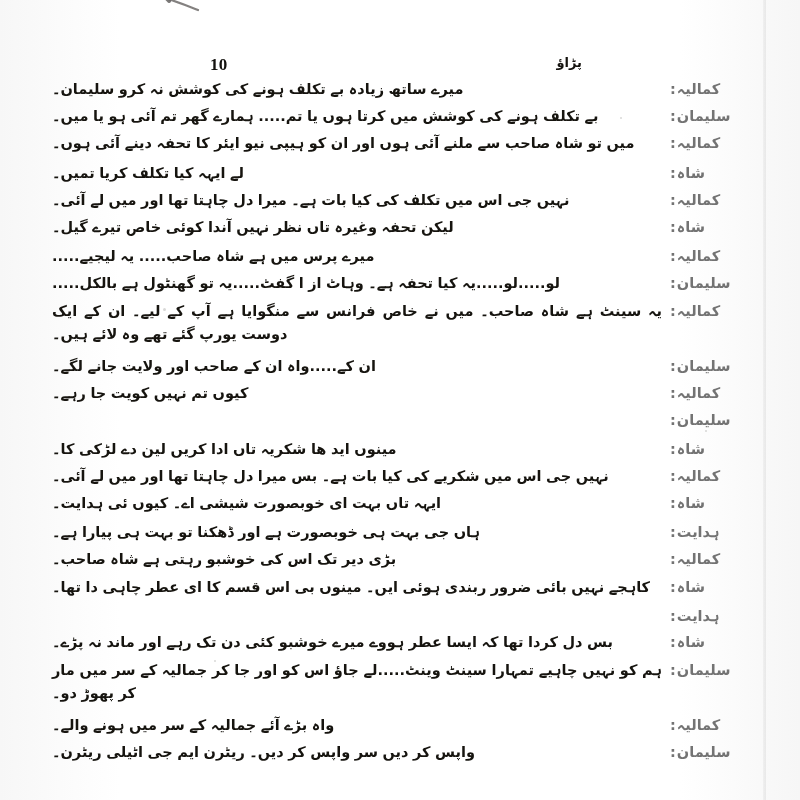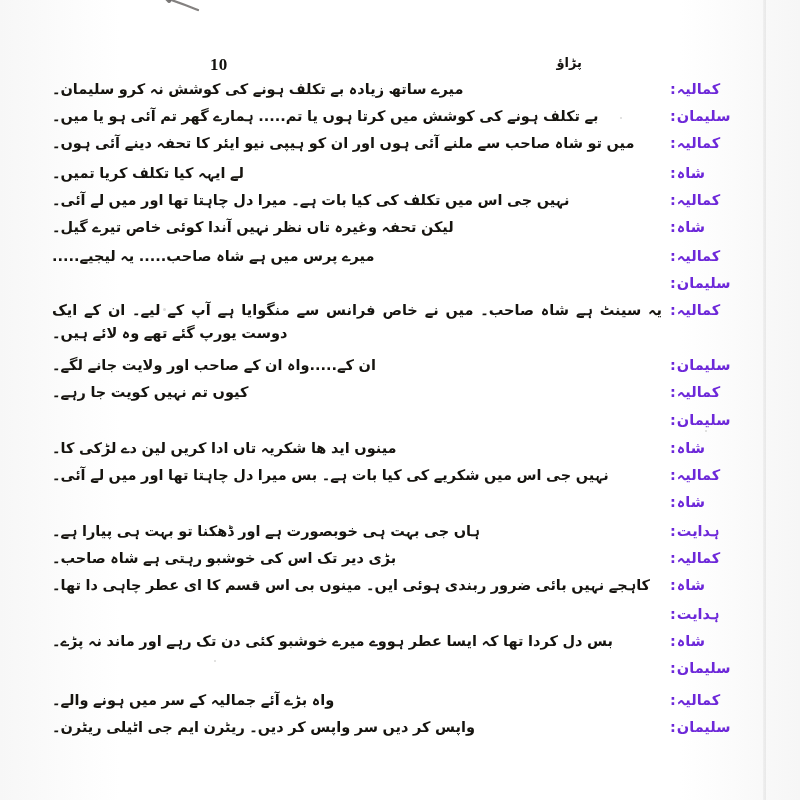--- a/index.html
+++ b/index.html
@@ -109,21 +109,21 @@
 
   .speaker {
     flex: 0 0 auto;
     width: 86px;
     text-align: left;
     padding-left: 8px;
     box-sizing: border-box;
     font-family: "DejaVu Sans", "Liberation Sans", sans-serif;
     font-size: 14.5px;
     font-weight: 700;
-    color: #6d28d9;
+    color: #737373;
     white-space: nowrap;
     line-height: 1.55;
   }
   .speaker .colon { margin-right: 1px; }
 
   .speech {
     flex: 1 1 auto;
     font-family: "DejaVu Sans", "Liberation Sans", sans-serif;
     font-size: 14.5px;
     font-weight: 700;
@@ -194,20 +194,21 @@
       <div class="line gap-sm">
         <div class="speaker">شاہ<span class="colon">:</span></div>
         <div class="speech short">لیکن تحفہ وغیرہ تاں نظر نہیں آندا کوئی خاص تیرے گیل۔</div>
       </div>
       <div class="line">
         <div class="speaker">کمالیہ<span class="colon">:</span></div>
         <div class="speech short">میرے پرس میں ہے شاہ صاحب..... یہ لیجیے.....</div>
       </div>
       <div class="line">
         <div class="speaker">سلیمان<span class="colon">:</span></div>
+        <div class="speech short">لو.....لو.....یہ کیا تحفہ ہے۔ وہاٹ از ا گفٹ.....یہ تو گھنٹول ہے بالکل.....</div>
       </div>
       <div class="line gap-md">
         <div class="speaker">کمالیہ<span class="colon">:</span></div>
         <div class="speech wrap">یہ سینٹ ہے شاہ صاحب۔ میں نے خاص فرانس سے منگوایا ہے آپ کے لیے۔ ان کے ایک دوست یورپ گئے تھے وہ لائے ہیں۔</div>
       </div>
       <div class="line">
         <div class="speaker">سلیمان<span class="colon">:</span></div>
         <div class="speech short">ان کے.....واہ ان کے صاحب اور ولایت جانے لگے۔</div>
       </div>
       <div class="line">
@@ -220,20 +221,21 @@
       <div class="line">
         <div class="speaker">شاہ<span class="colon">:</span></div>
         <div class="speech short">مینوں اید ھا شکریہ تاں ادا کریں لین دے لڑکی کا۔</div>
       </div>
       <div class="line">
         <div class="speaker">کمالیہ<span class="colon">:</span></div>
         <div class="speech short">نہیں جی اس میں شکریے کی کیا بات ہے۔ بس میرا دل چاہتا تھا اور میں لے آئی۔</div>
       </div>
       <div class="line gap-sm">
         <div class="speaker">شاہ<span class="colon">:</span></div>
+        <div class="speech short">ایہہ تاں بہت ای خوبصورت شیشی اے۔ کیوں ئی ہدایت۔</div>
       </div>
       <div class="line">
         <div class="speaker">ہدایت<span class="colon">:</span></div>
         <div class="speech short">ہاں جی بہت ہی خوبصورت ہے اور ڈھکنا تو بہت ہی پیارا ہے۔</div>
       </div>
       <div class="line">
         <div class="speaker">کمالیہ<span class="colon">:</span></div>
         <div class="speech short">بڑی دیر تک اس کی خوشبو رہتی ہے شاہ صاحب۔</div>
       </div>
       <div class="line gap-sm">
@@ -242,20 +244,21 @@
       </div>
       <div class="line">
         <div class="speaker">ہدایت<span class="colon">:</span></div>
       </div>
       <div class="line">
         <div class="speaker">شاہ<span class="colon">:</span></div>
         <div class="speech short">بس دل کردا تھا کہ ایسا عطر ہووے میرے خوشبو کئی دن تک رہے اور ماند نہ پڑے۔</div>
       </div>
       <div class="line gap-md">
         <div class="speaker">سلیمان<span class="colon">:</span></div>
+        <div class="speech wrap">ہم کو نہیں چاہیے تمہارا سینٹ وینٹ.....لے جاؤ اس کو اور جا کر جمالیہ کے سر میں مار کر پھوڑ دو۔</div>
       </div>
       <div class="line">
         <div class="speaker">کمالیہ<span class="colon">:</span></div>
         <div class="speech short">واہ بڑے آئے جمالیہ کے سر میں ہونے والے۔</div>
       </div>
       <div class="line">
         <div class="speaker">سلیمان<span class="colon">:</span></div>
         <div class="speech short">واپس کر دیں سر واپس کر دیں۔ ریٹرن ایم جی اٹیلی ریٹرن۔</div>
       </div>
     </div>

